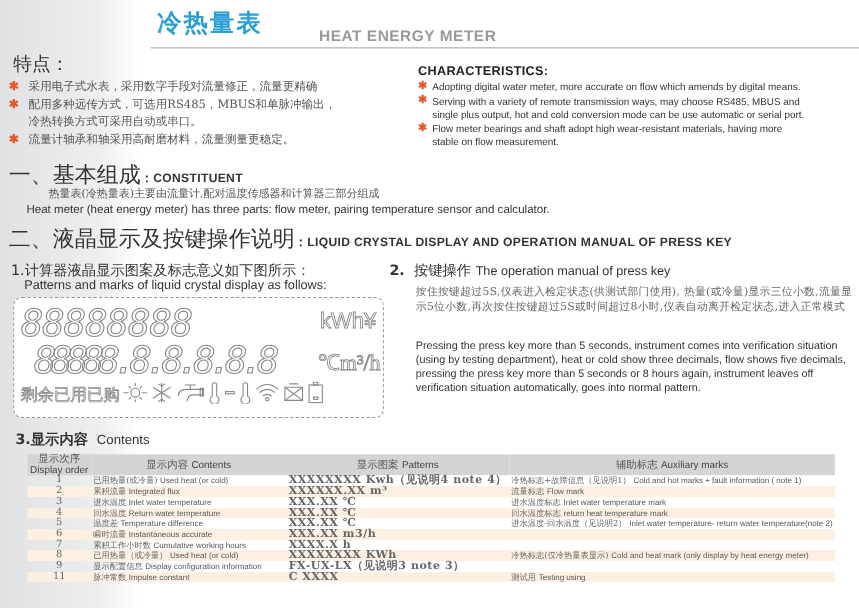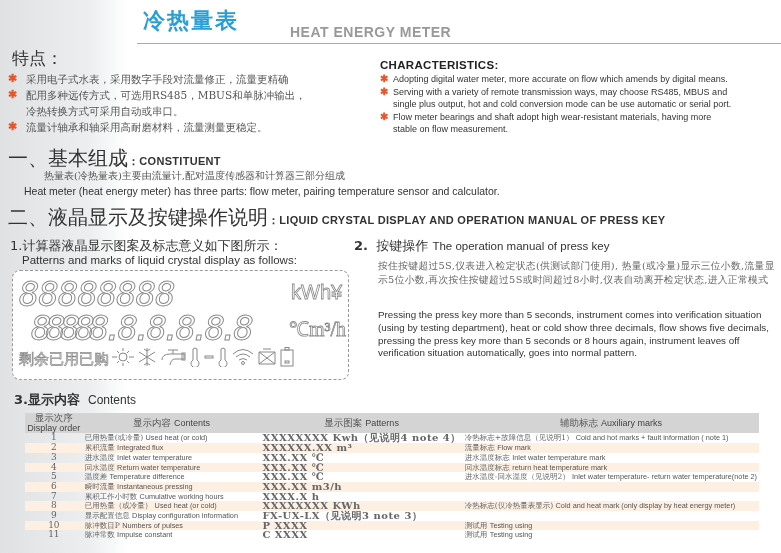--- a/index.html
+++ b/index.html
@@ -254,21 +254,21 @@
         <td><span>回水温度标志</span> <span class="en-s">return heat temperature mark</span></td>
       </tr>
     <tr>
         <td class="ord">5</td>
         <td class="cnt"><span>温度差</span> <span class="en-s">Temperature difference</span></td>
         <td class="pat">XXX.XX ℃</td>
         <td><span>进水温度-回水温度（见说明2）</span> <span class="en-s">Inlet water temperature- return water temperature(note 2)</span></td>
       </tr>
     <tr>
         <td class="ord">6</td>
-        <td class="cnt"><span>瞬时流量</span> <span class="en-s">Instantaneous pressing</span></td>
+        <td class="cnt"><span>瞬时流量</span> <span class="en-s">Instantaneous accurate</span></td>
         <td class="pat">XXX.XX  m3/h</td>
         <td><span></span> <span class="en-s"></span></td>
       </tr>
     <tr>
         <td class="ord">7</td>
         <td class="cnt"><span>累积工作小时数</span> <span class="en-s">Cumulative working hours</span></td>
         <td class="pat">XXXX.X  h</td>
         <td><span></span> <span class="en-s"></span></td>
       </tr>
     <tr>
@@ -277,26 +277,20 @@
         <td class="pat">XXXXXXXX KWh</td>
         <td><span>冷热标志(仅冷热量表显示)</span> <span class="en-s">Cold and heat mark (only display by heat energy meter)</span></td>
       </tr>
     <tr>
         <td class="ord">9</td>
         <td class="cnt"><span>显示配置信息</span> <span class="en-s">Display configuration information</span></td>
         <td class="pat">FX-UX-LX（见说明3 note 3）</td>
         <td><span></span> <span class="en-s"></span></td>
       </tr>
     <tr>
-        <td class="ord">10</td>
-        <td class="cnt"><span>脉冲数目P</span> <span class="en-s">Numbers of pulses</span></td>
-        <td class="pat">P  XXXX</td>
-        <td><span>测试用</span> <span class="en-s">Testing using</span></td>
-      </tr>
-    <tr>
         <td class="ord">11</td>
         <td class="cnt"><span>脉冲常数</span> <span class="en-s">Impulse constant</span></td>
         <td class="pat">C  XXXX</td>
         <td><span>测试用</span> <span class="en-s">Testing using</span></td>
       </tr>
   </tbody>
 </table>
 
 <div class="abs watermark">m.ituara</div>
 

